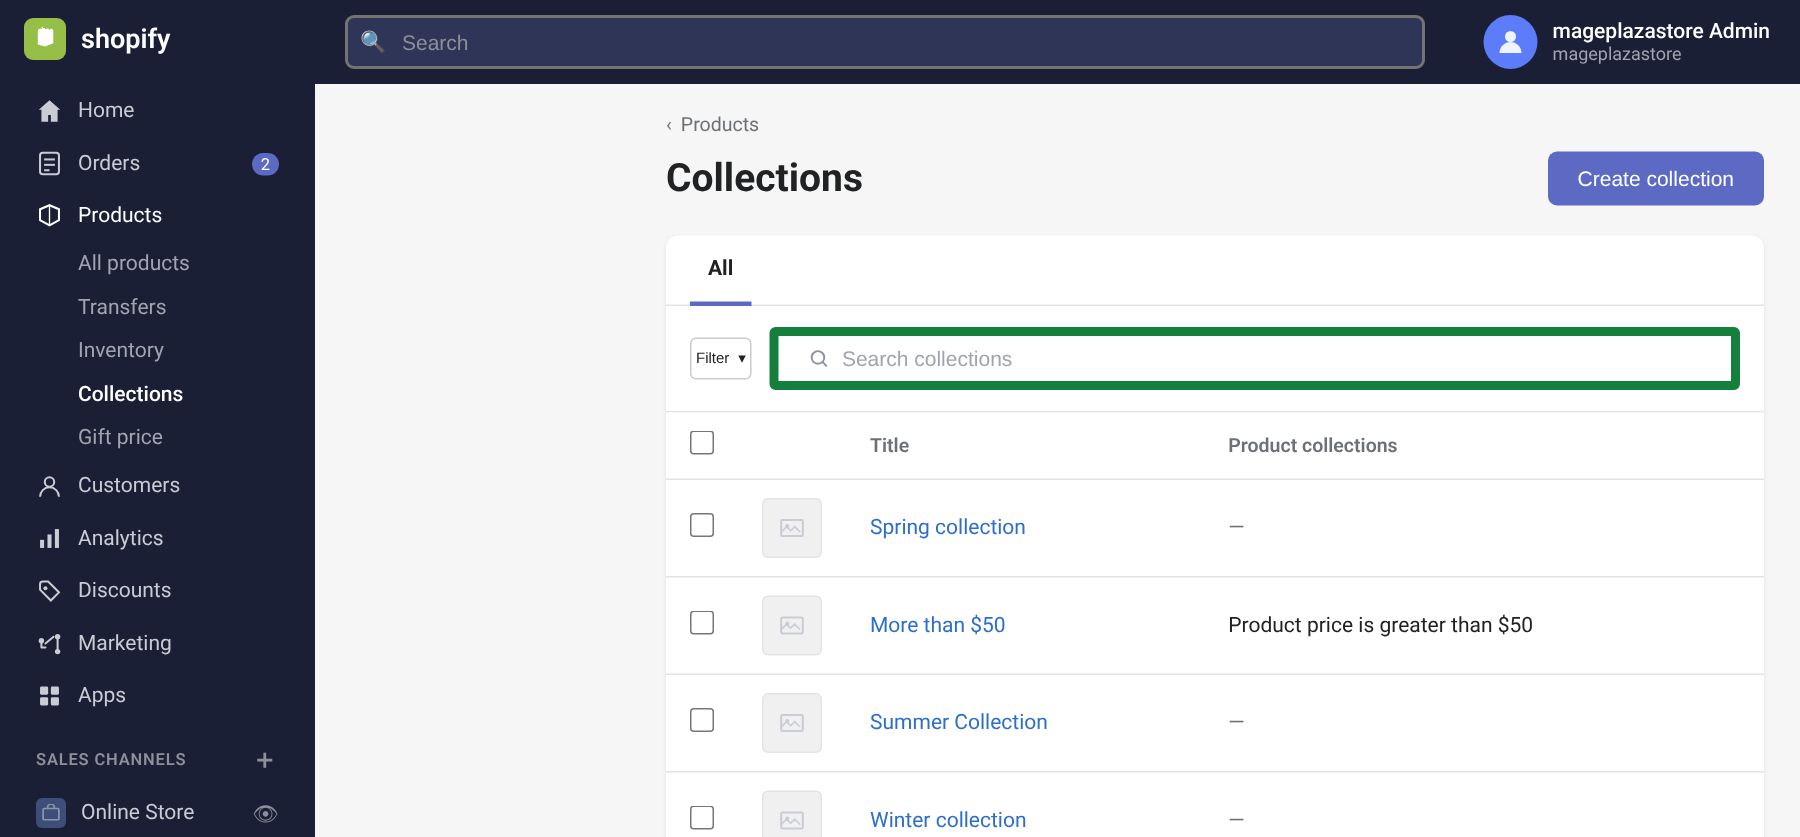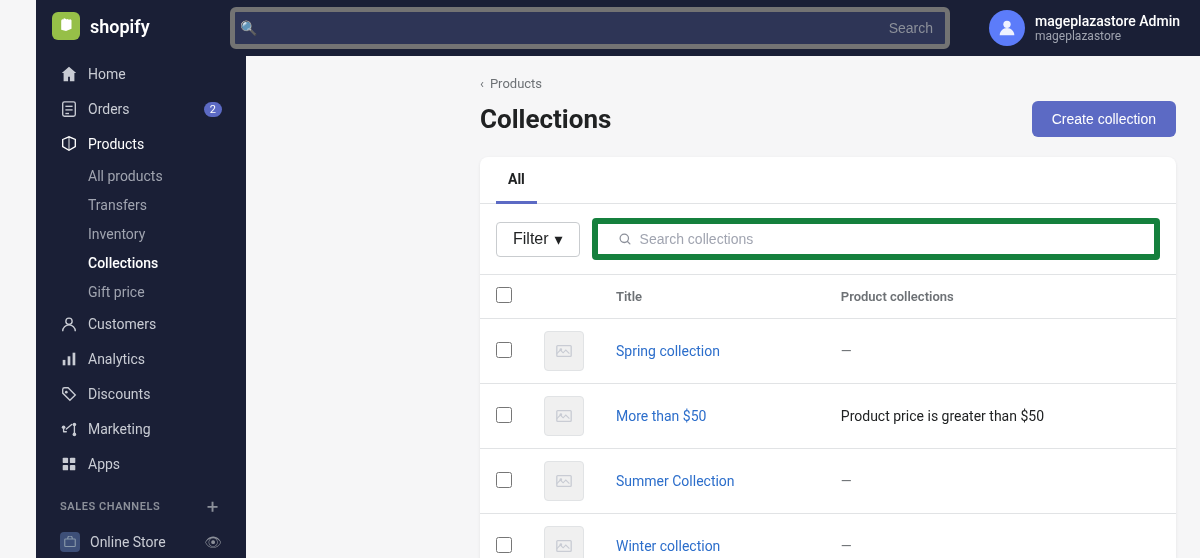--- a/index.html
+++ b/index.html
@@ -9,21 +9,20 @@
     .sidebar {
       width: 210px;
       min-width: 210px;
       background: #1a1f36;
       color: #c9ccd4;
       display: flex;
       flex-direction: column;
       height: 558px;
       overflow-y: auto;
       overflow-x: hidden;
-      margin-left: 36px;
     }
     .sidebar::-webkit-scrollbar { width: 4px; }
     .sidebar::-webkit-scrollbar-thumb { background: #444; border-radius: 2px; }
 
     .sidebar-logo {
       display: flex;
       align-items: center;
       padding: 12px 16px;
       gap: 10px;
       background: #1a1f36;
@@ -132,27 +131,26 @@
       z-index: 100;
     }
     .search-container {
       flex: 1;
       max-width: 720px;
       position: relative;
     }
     .search-input {
       width: 100%;
       background: #2e3556;
-      border: 5px solid #737373;
+      border: 2px solid #737373;
       border-radius: 6px;
       padding: 8px 12px 8px 36px;
       color: #c9ccd4;
       font-size: 14px;
       outline: none;
-      text-align: right;
     }
     .search-input::placeholder { color: #8c909a; }
     .search-icon-pos {
       position: absolute;
       left: 10px; top: 50%;
       transform: translateY(-50%);
       color: #8c909a;
       font-size: 14px;
     }
     .user-area {
@@ -251,23 +249,23 @@
       padding: 14px 16px;
       border-bottom: 1px solid #e1e3e5;
     }
 
     .filter-btn {
       display: flex;
       align-items: center;
       gap: 6px;
       border: 1px solid #c9cccf;
       border-radius: 4px;
-      padding: 7px 16px;
+      padding: 7px 3px;
       background: white;
-      font-size: 16px;
+      font-size: 10px;
       color: #202223;
       cursor: pointer;
     }
 
     .search-collections {
       flex: 1;
       display: flex;
       align-items: center;
       border: 6px solid #15803d;
       border-radius: 4px;

